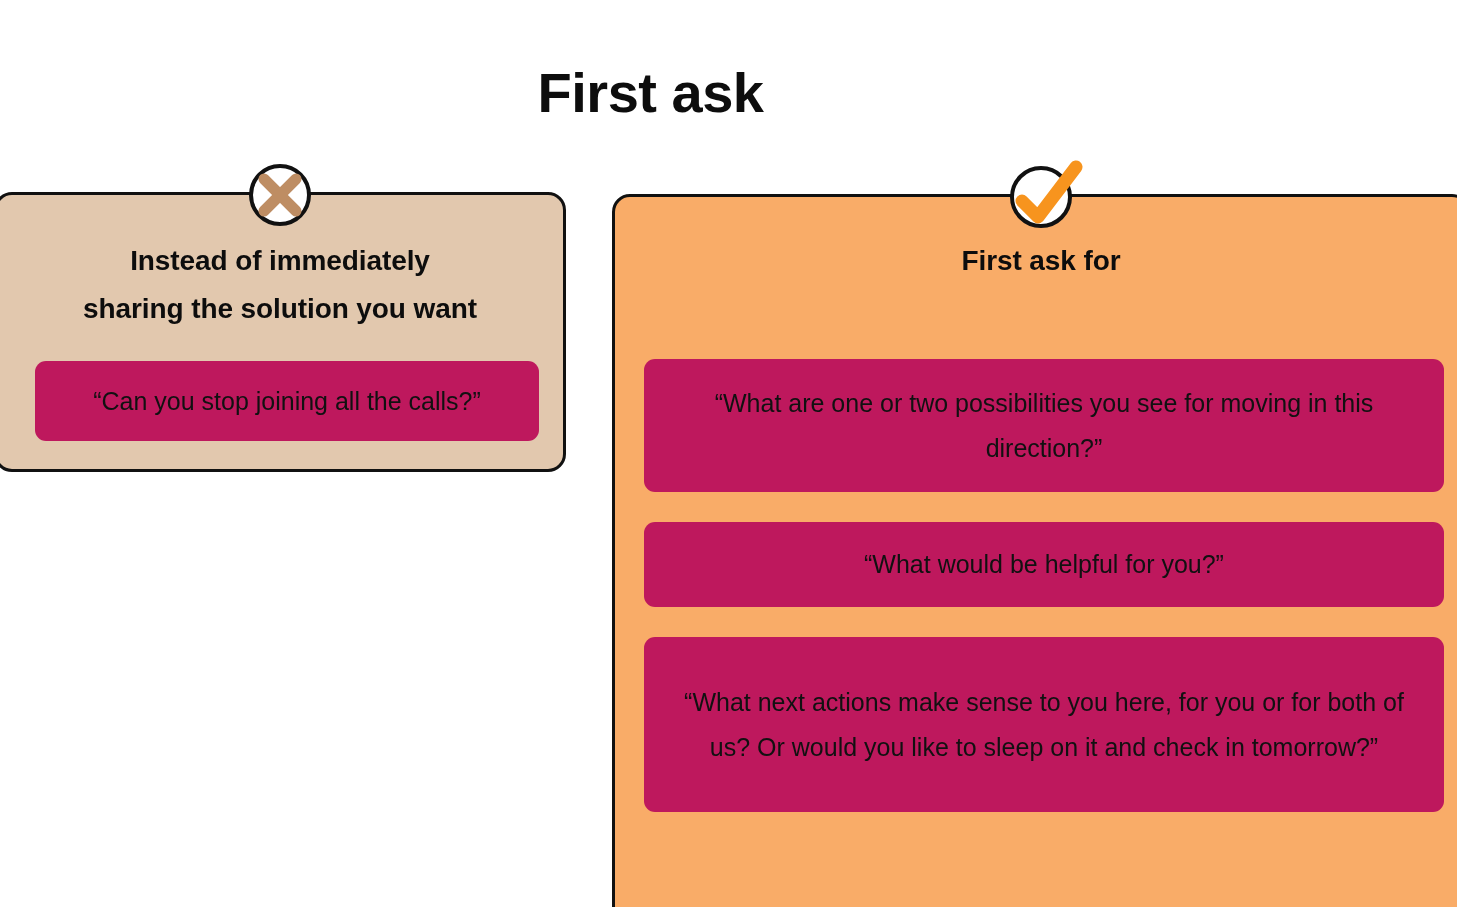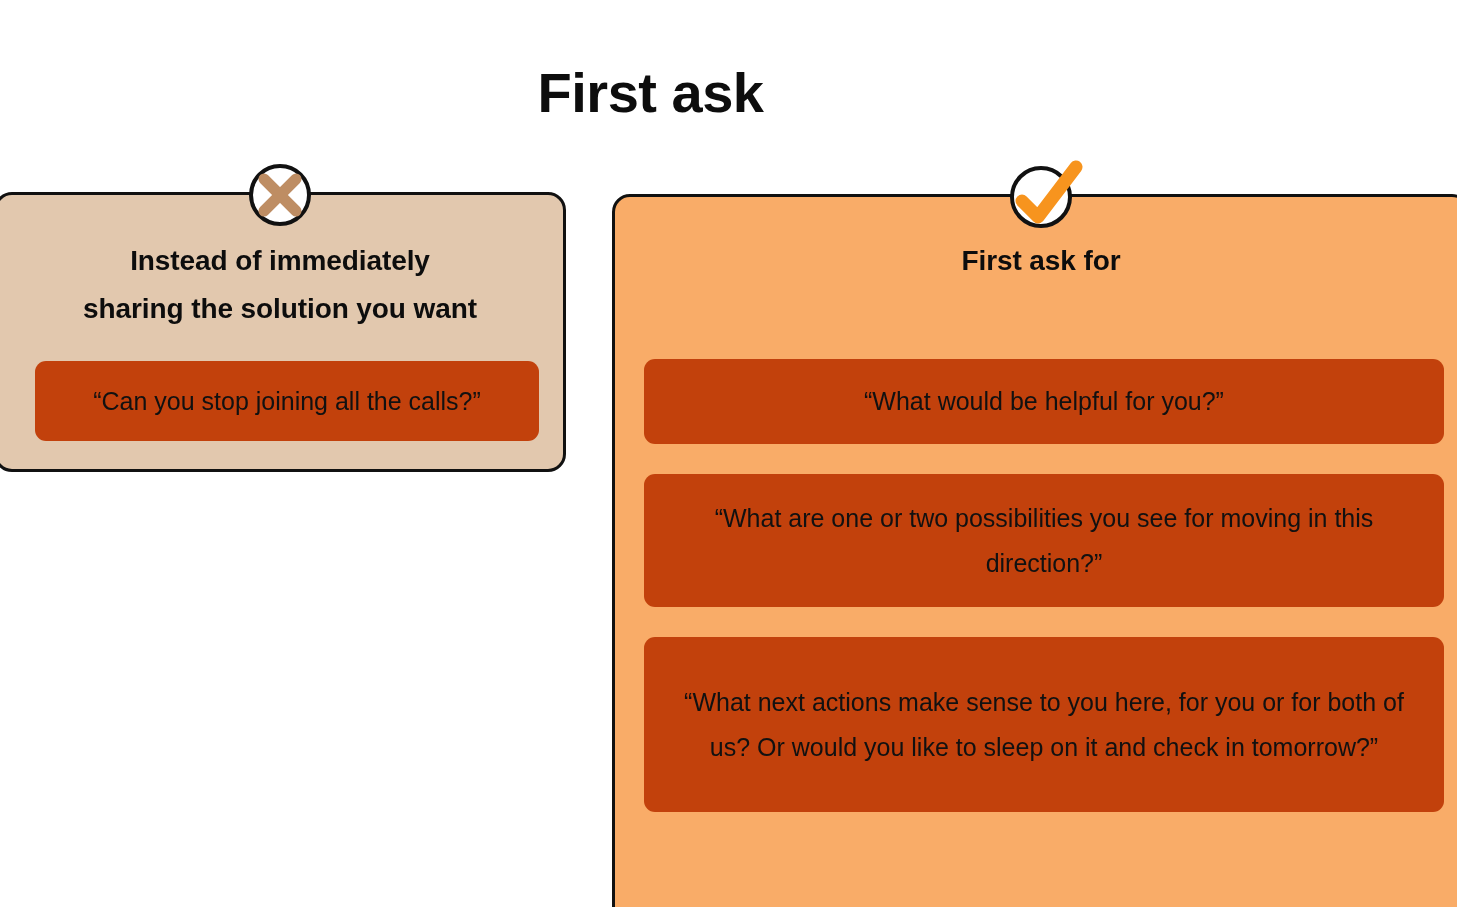--- a/index.html
+++ b/index.html
@@ -102,21 +102,21 @@
     color: #0d0d0d;
     letter-spacing: -0.1px;
   }
   .card-negative .card-heading { top: 42px; }
   .card-positive .card-heading { top: 40px; }
 
   
   .quote-box {
     position: absolute;
     box-sizing: border-box;
-    background: #c2410c;
+    background: #be185d;
     border-radius: 11px;
     display: flex;
     align-items: center;
     justify-content: center;
     text-align: center;
     font-size: 25px;
     font-weight: 400;
     line-height: 45px;
     color: #111111;
     padding: 0 22px;
@@ -188,18 +188,18 @@
         <path d="M14 40 L30 56 L68 6" fill="none" stroke="#f7941e" stroke-width="13" stroke-linecap="round" stroke-linejoin="round"></path>
       </svg>
     </span>
   </div>
 
   <div class="card-heading">
     <div>First ask for</div>
   </div>
 
   <div class="quote-list">
+    <div class="quote-box h2">“What are one or two possibilities you see for moving in this direction?”</div>
     <div class="quote-box h1">“What would be helpful for you?”</div>
-    <div class="quote-box h2">“What are one or two possibilities you see for moving in this direction?”</div>
     <div class="quote-box h3">“What next actions make sense to you here, for you or for both of us? Or would you like to sleep on it and check in tomorrow?”</div>
   </div>
 
 </div>
 
 </body></html>

